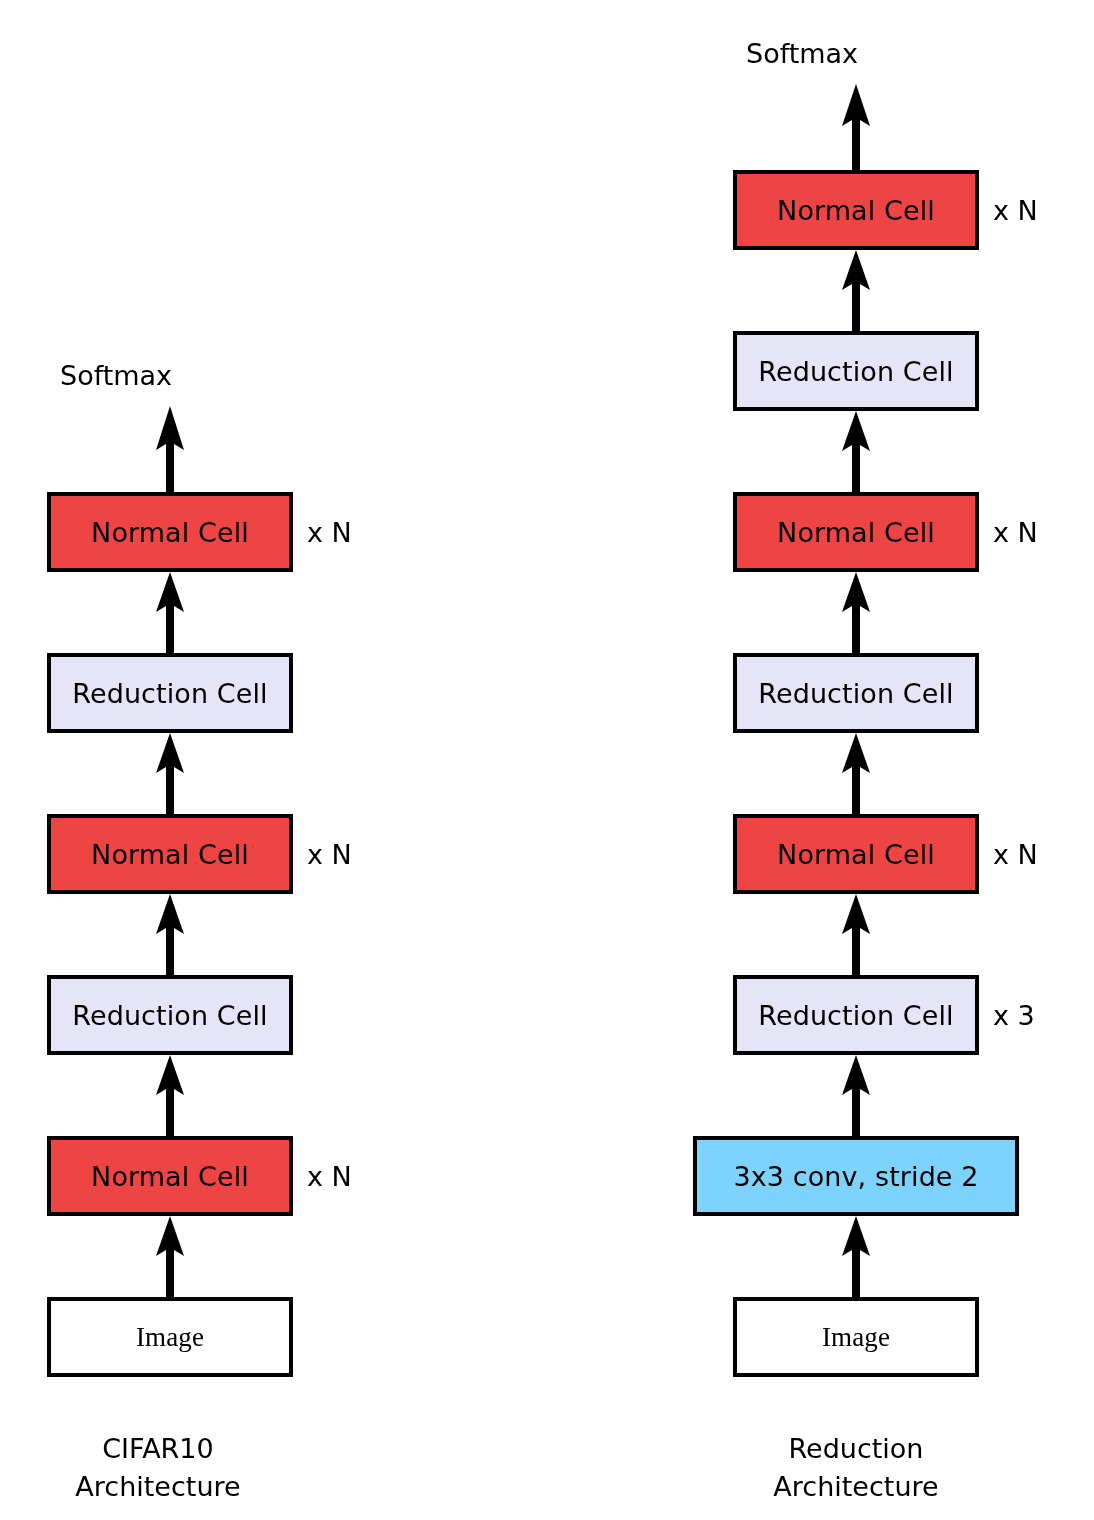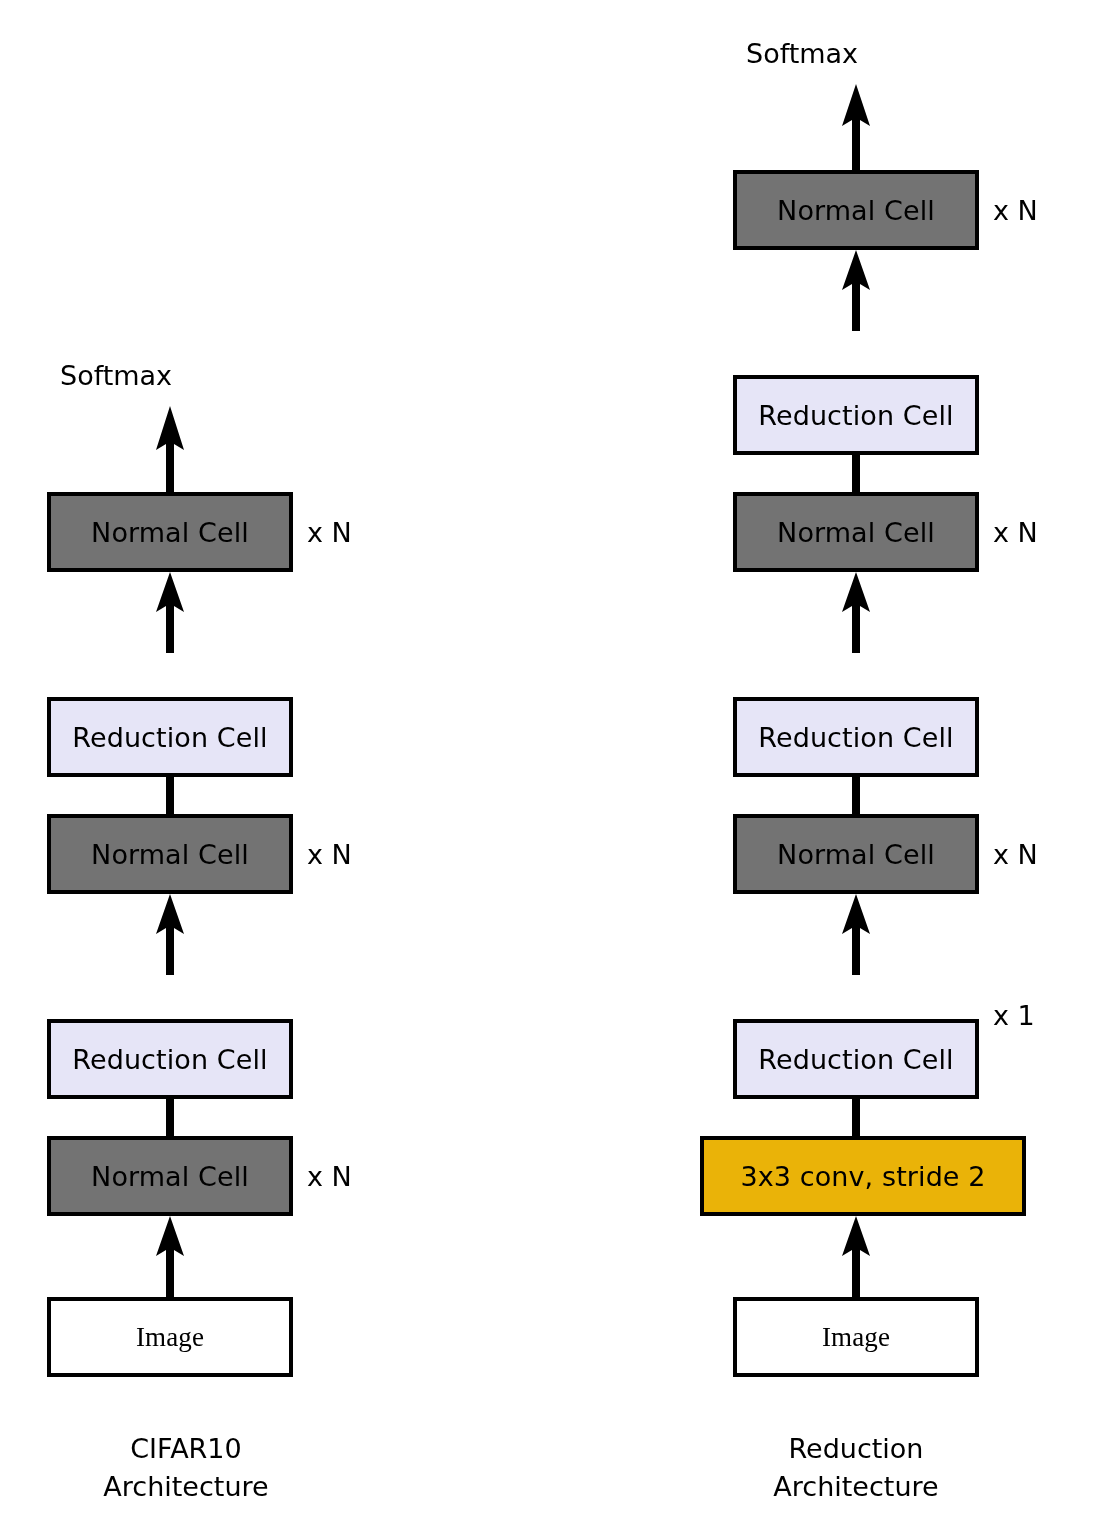--- a/index.html
+++ b/index.html
@@ -33,23 +33,23 @@
     border: 4px solid #000000;
     display: flex;
     align-items: center;
     justify-content: center;
     font-size: 27px;
     line-height: 1;
     letter-spacing: 0.1px;
     white-space: nowrap;
     z-index: 3;
   }
-  .node.normal   { background: #737373; }
-  .node.reduction{ background: #e6e5f7; margin-top: 44px; }
-  .node.conv     { background: #eab308; margin-left: 7px; }
+  .node.normal   { background: #ef4444; }
+  .node.reduction{ background: #e6e5f7; }
+  .node.conv     { background: #7dd3fc; }
   .node.image    { background: #ffffff; font-family: Liberation Serif, serif; }
 
   .mult {
     position: absolute;
     font-size: 27px;
     line-height: 1;
     white-space: nowrap;
     z-index: 3;
     text-align: right;
   }
@@ -140,21 +140,21 @@
     <div class="arrow" style="left:155px; top:1216px;">
       <svg width="30" height="81" viewBox="0 0 30 81">
         <path d="M15 0 L29 40 L19 34 L19 81 L11 81 L11 34 L1 40 Z" fill="#000"></path>
       </svg>
     </div>
 
     <div class="node image" style="left:47px; top:1297px; width:246px; height:80px;">
       <span>Image</span>
     </div>
 
-    <div class="caption" style="left:36px; top:1430px; width:300px;">CIFAR10
+    <div class="caption" style="left:8px; top:1430px; width:300px;">CIFAR10
 Architecture</div>
   </div>
 
   <div class="column" id="col-imagenet">
 
     <div class="softmax" style="left:106px; top:40px; width:220px;">Softmax</div>
 
     <div class="arrow" style="left:201px; top:84px;">
       <svg width="30" height="86" viewBox="0 0 30 86">
         <path d="M15 0 L29 42 L19 36 L19 86 L11 86 L11 36 L1 42 Z" fill="#000"></path>
@@ -210,21 +210,21 @@
 
     <div class="arrow" style="left:201px; top:894px;">
       <svg width="30" height="81" viewBox="0 0 30 81">
         <path d="M15 0 L29 40 L19 34 L19 81 L11 81 L11 34 L1 40 Z" fill="#000"></path>
       </svg>
     </div>
 
     <div class="node reduction" style="left:93px; top:975px; width:246px; height:80px;">
       <span>Reduction Cell</span>
     </div>
-    <div class="mult" style="left:353px; top:1002px;">x 1</div>
+    <div class="mult" style="left:353px; top:1002px;">x 3</div>
 
     <div class="arrow" style="left:201px; top:1055px;">
       <svg width="30" height="81" viewBox="0 0 30 81">
         <path d="M15 0 L29 40 L19 34 L19 81 L11 81 L11 34 L1 40 Z" fill="#000"></path>
       </svg>
     </div>
 
     <div class="node conv" style="left:53px; top:1136px; width:326px; height:80px;">
       <span>3x3 conv, stride 2</span>
     </div>

